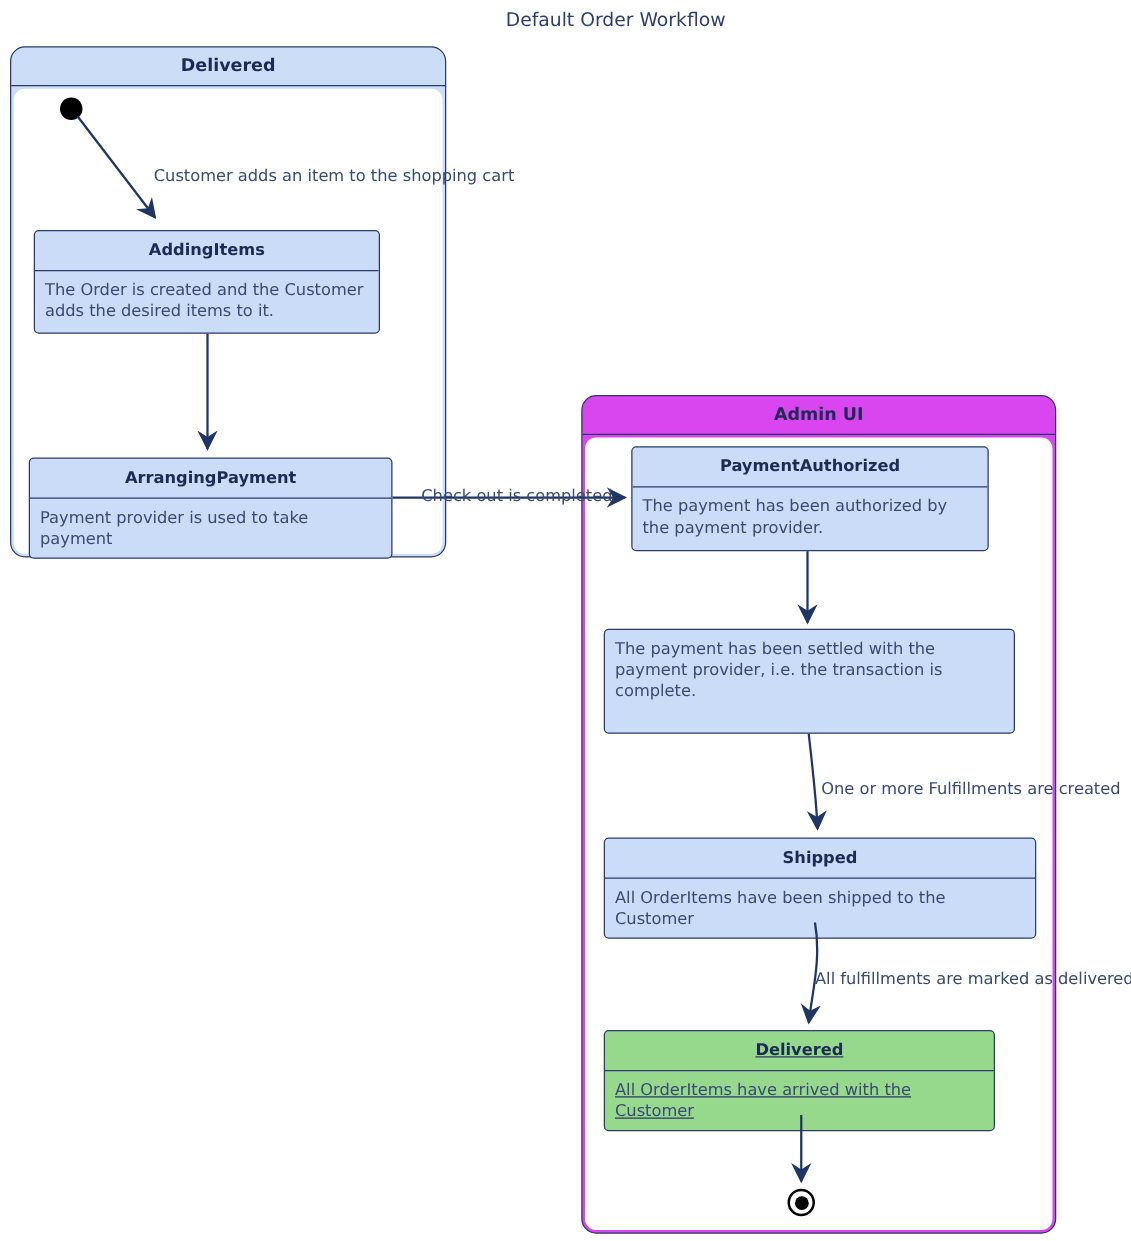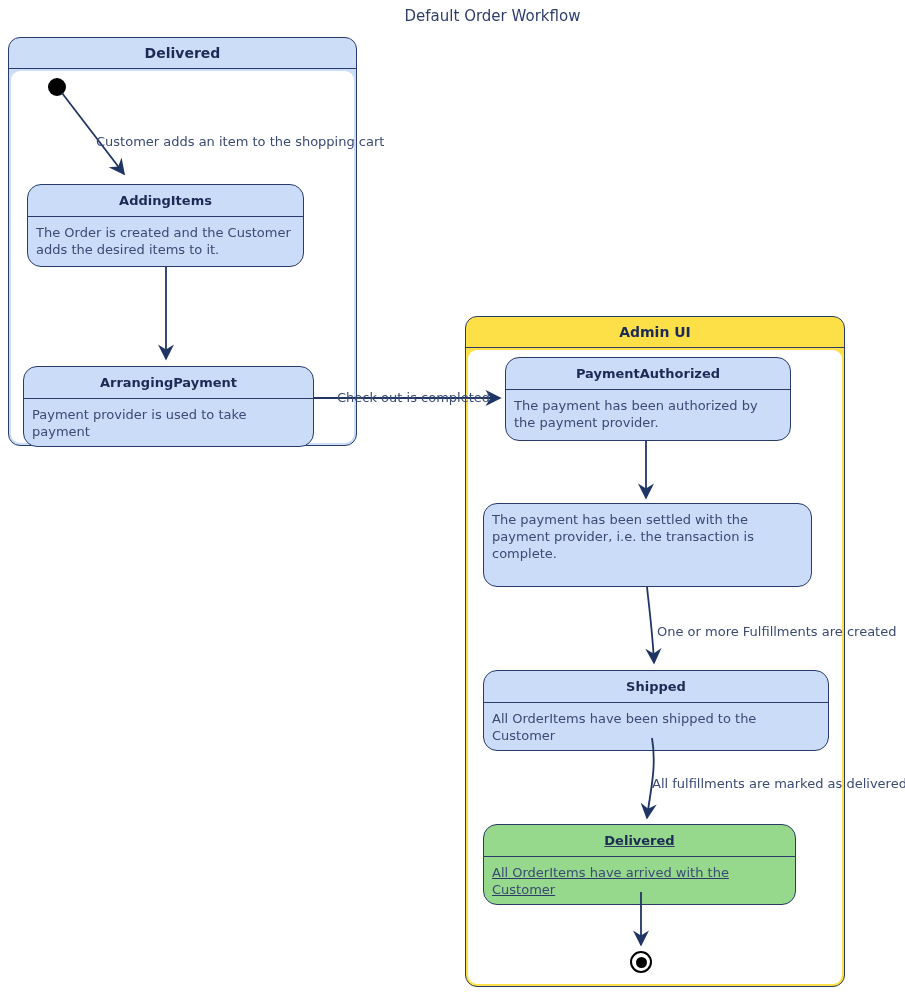--- a/index.html
+++ b/index.html
@@ -23,42 +23,42 @@
   
   .container {
     position: absolute;
     border: 1.5px solid #2A3B6B;
     border-radius: 12px;
     box-sizing: border-box;
     display: flex;
     flex-direction: column;
   }
   .container.blue   { background: #CCDDF8; }
-  .container.orange { background: #fde047; }
+  .container.orange { background: #d946ef; }
   .container-header {
     height: 30px;
     line-height: 30px;
     text-align: center;
     font-weight: bold;
     font-size: 14px;
     color: #1C2B55;
     border-bottom: 1.5px solid #2A3B6B;
     flex: 0 0 auto;
   }
   .container-body {
     flex: 1 1 auto;
     margin: 2px;
     background: #ffffff;
     border-radius: 9px;
   }
   
   .state {
     position: absolute;
     border: 1.5px solid #2A3B6B;
-    border-radius: 14px;
+    border-radius: 4px;
     box-sizing: border-box;
     background: #CBDCF8;
     overflow: hidden;
   }
   .state.green { background: #97D98C; text-decoration: underline; }
   .state-title {
     height: 31px;
     line-height: 31px;
     text-align: center;
     font-weight: bold;
@@ -111,21 +111,21 @@
   }
   
   #c-storefront { left: 8px;   top: 37px;  width: 349px; height: 409px; }
   #c-admin     { left: 465px; top: 316px; width: 380px; height: 671px; }
   #st-adding    { left: 27px;  top: 184px; width: 277px; min-height: 83px; }
   #st-arranging { left: 23px;  top: 366px; width: 291px; min-height: 66px; }
   #st-authorized{ left: 505px; top: 357px; width: 286px; min-height: 84px; }
   #st-settled   { left: 483px; top: 503px; width: 329px; min-height: 84px; }
   #st-shipped   { left: 483px; top: 670px; width: 346px; min-height: 68px; }
   #st-delivered { left: 483px; top: 824px; width: 313px; min-height: 68px; }
-  #lbl-add      { left: 96px; top: 134px; }
+  #lbl-add      { left: 123px; top: 134px; }
   #lbl-checkout { left: 337px; top: 390px; }
   #lbl-fulfill  { left: 657px; top: 624px; }
   #lbl-deliver  { left: 652px; top: 776px; }
 </style>
 </head>
 <body>
 
 <div class="canvas">
 
   <div class="diagram-title">Default Order Workflow</div>

